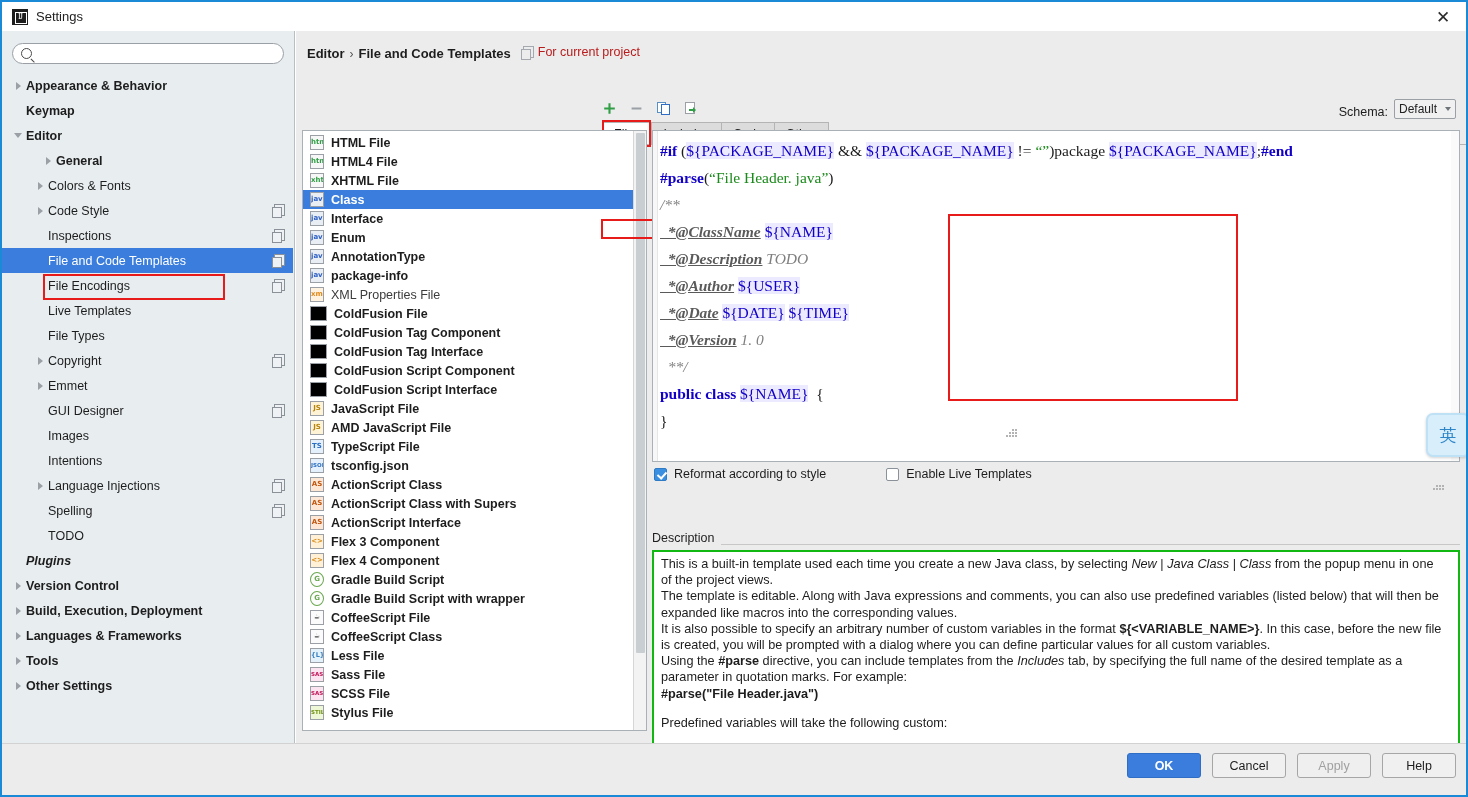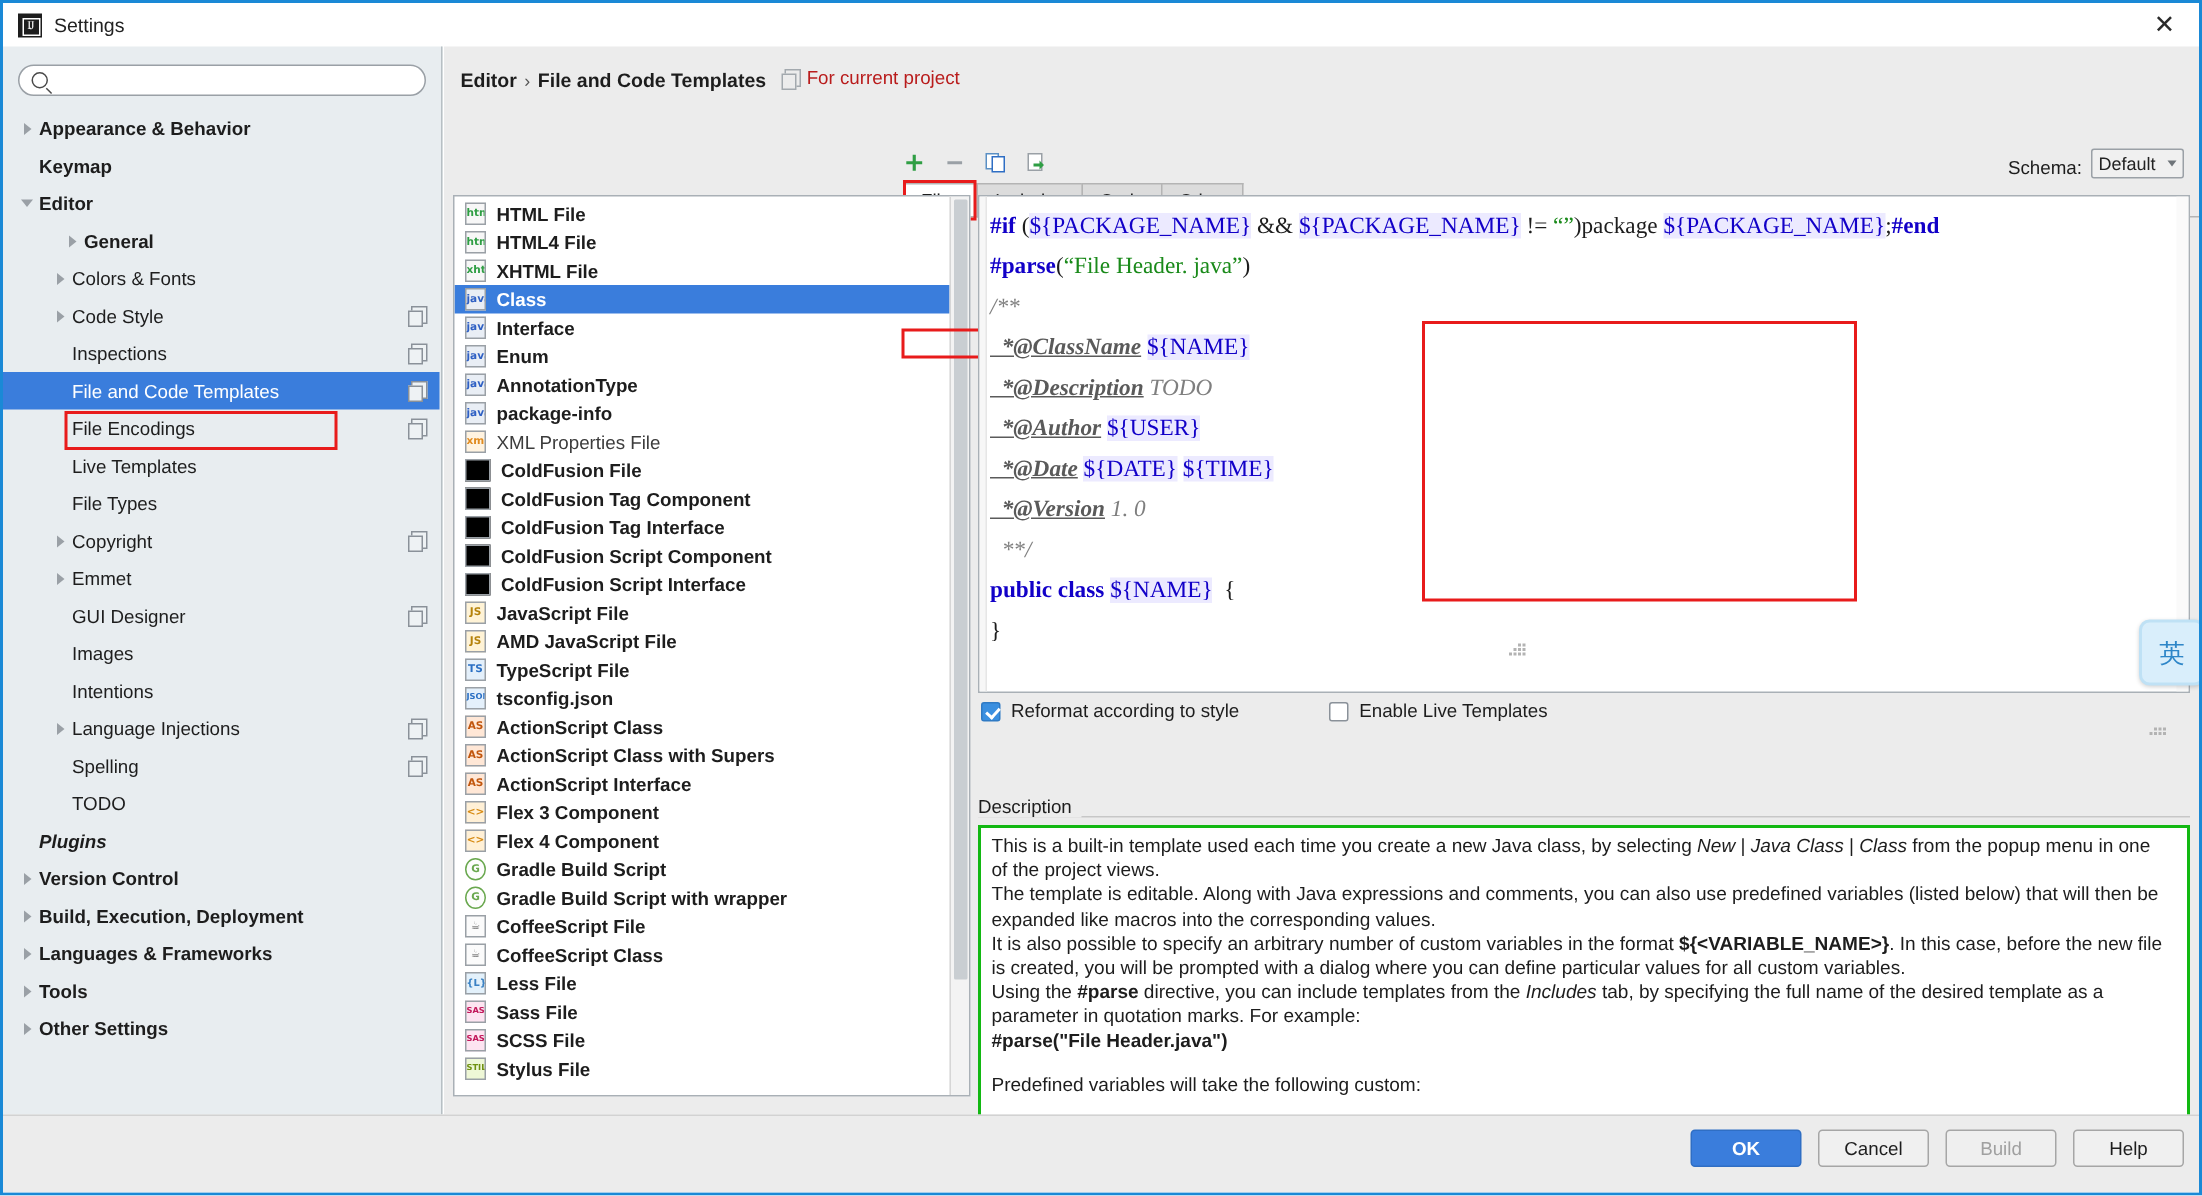--- a/index.html
+++ b/index.html
@@ -695,21 +695,21 @@
   <div id="bottom">
 
     <div id="btns">
         <div class="btn primary">
           <span>OK</span>
         </div>
         <div class="btn normal">
           <span>Cancel</span>
         </div>
         <div class="btn disabled">
-          <span>Build</span>
+          <span>Apply</span>
         </div>
         <div class="btn normal">
           <span>Help</span>
         </div>
       </div>
   </div>
 
 </div>
 
 </body></html>

